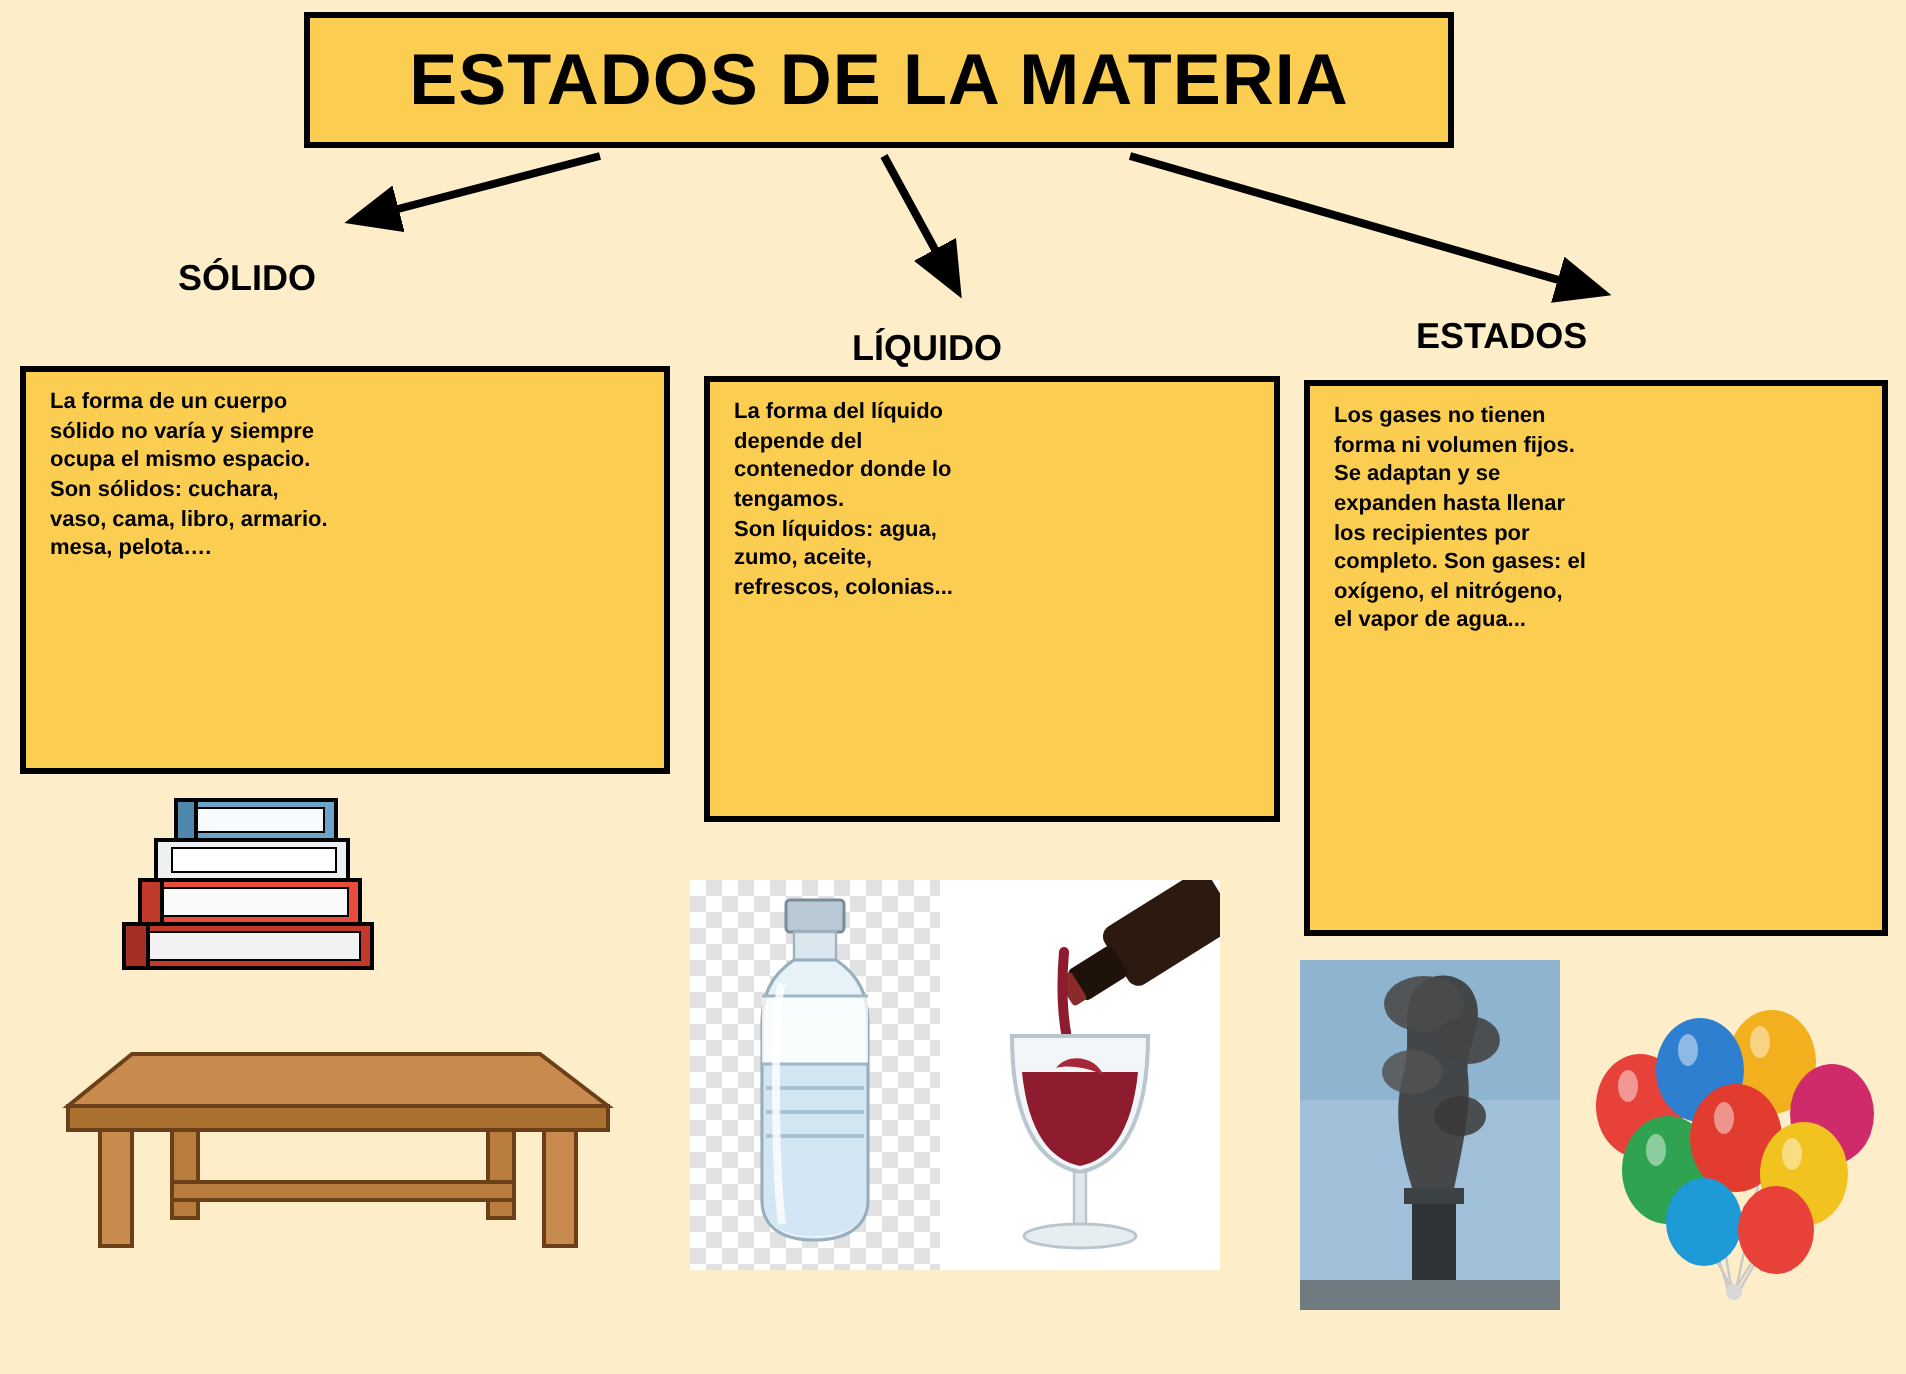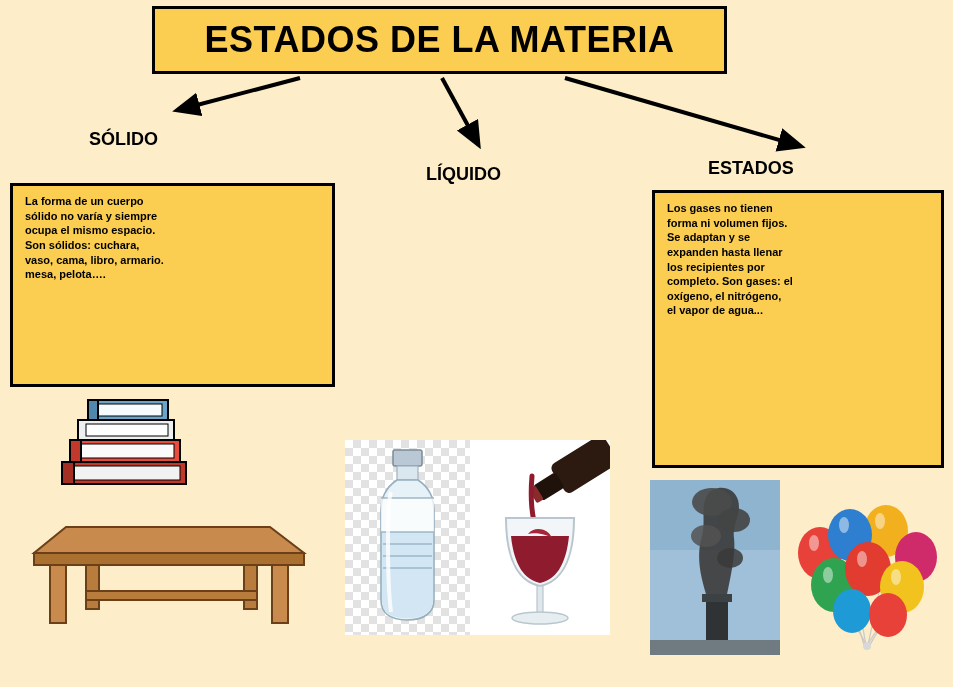--- a/index.html
+++ b/index.html
@@ -138,20 +138,27 @@
   <div class="state-label" id="label-solido">SÓLIDO</div>
   <div class="state-label" id="label-liquido">LÍQUIDO</div>
   <div class="state-label" id="label-gaseoso">ESTADOS</div>
 
   <div class="desc-box" id="box-solido">La forma de un cuerpo
 sólido no varía y siempre
 ocupa el mismo espacio.
 Son sólidos: cuchara,
 vaso, cama, libro, armario.
 mesa, pelota….</div>
+  <div class="desc-box" id="box-liquido">La forma del líquido
+depende del
+contenedor donde lo
+tengamos.
+Son líquidos: agua,
+zumo, aceite,
+refrescos, colonias...</div>
   <div class="desc-box" id="box-gaseoso">Los gases no tienen
 forma ni volumen fijos.
 Se adaptan y se
 expanden  hasta llenar
 los recipientes por
 completo. Son gases: el
 oxígeno, el nitrógeno,
 el vapor de agua...</div>
 
   <div class="illus" id="illus-books">

